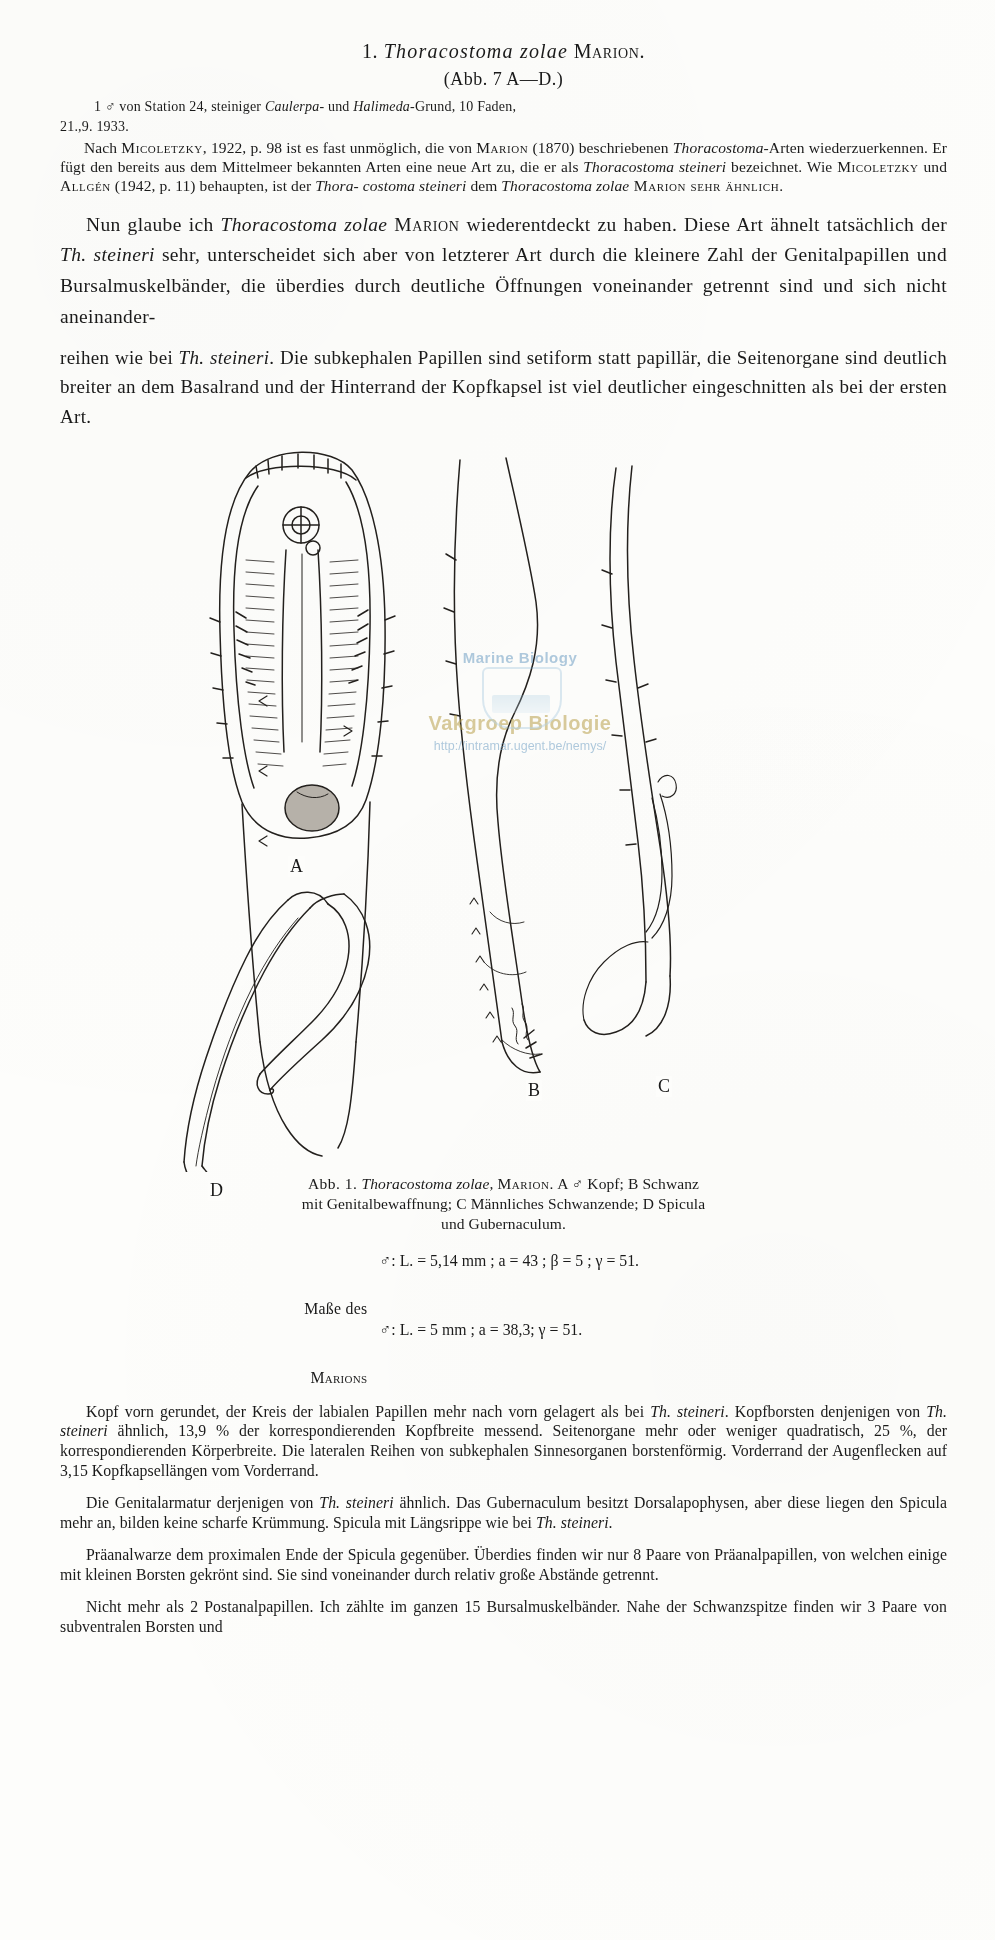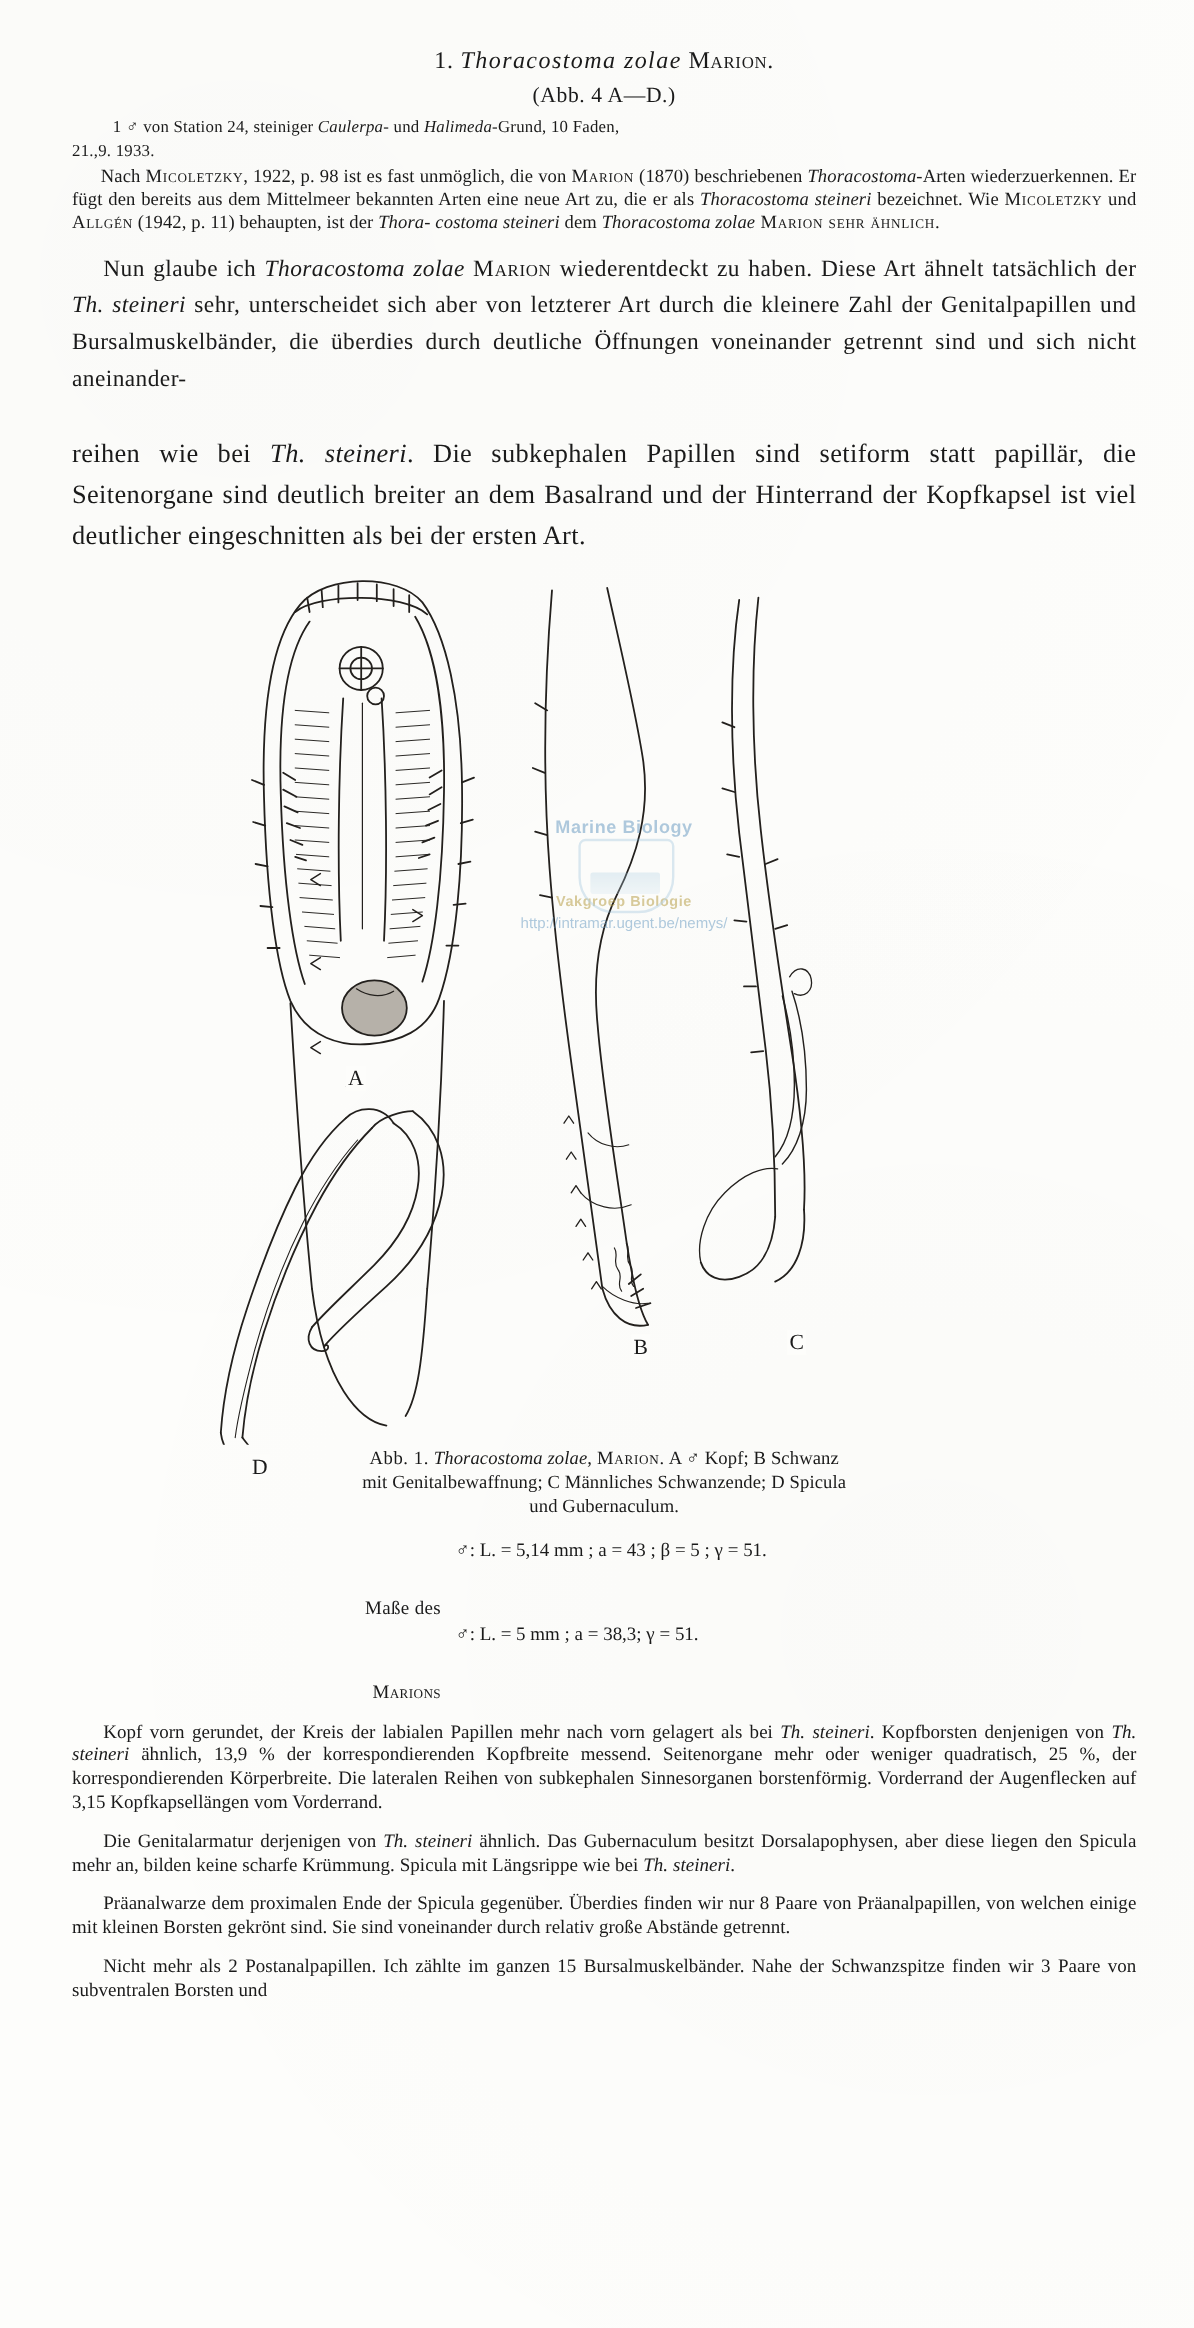--- a/index.html
+++ b/index.html
@@ -78,24 +78,24 @@
   .p-big {
     font-size: 19.5px;
     line-height: 1.58;
     letter-spacing: 0.35px;
     margin-top: 14px;
     text-align: justify;
   }
   .p-big .ind { padding-left: 26px; }
 
   .p-big2 {
-    font-size: 22px;
+    font-size: 19px;
     line-height: 1.56;
     letter-spacing: 0.3px;
-    margin-top: 28px;
+    margin-top: 10px;
     text-align: justify;
   }
 
   .p-body {
     font-size: 15.8px;
     line-height: 1.24;
     letter-spacing: 0.05px;
     margin-top: 13px;
     text-align: justify;
   }
@@ -126,21 +126,21 @@
     pointer-events: none;
     font-family: "Liberation Sans", sans-serif;
   }
   .wm-line1 {
     font-size: 15px;
     font-weight: bold;
     letter-spacing: 0.5px;
     color: #6f9fc4;
   }
   .wm-line2 {
-    font-size: 12px;
+    font-size: 20px;
     font-weight: bold;
     letter-spacing: 0.5px;
     color: #b9a14c;
     margin-top: 46px;
   }
   .wm-line3 {
     font-size: 12.5px;
     color: #6f9fc4;
     margin-top: 4px;
   }
@@ -201,21 +201,21 @@
 <body>
 
 <div class="page">
   <div class="content">
 
     <div class="title">
       <span class="num">1.</span>
       <span class="sp">Thoracostoma zolae</span>
       <span class="smallcaps">Marion.</span>
     </div>
-    <div class="subtitle">(Abb. 4 A—D.)</div>
+    <div class="subtitle">(Abb. 7 A—D.)</div>
 
     <p class="p-intro">
       <span class="ind"></span><span>1 ♂ von Station 24, steiniger </span><i>Caulerpa-</i><span> und </span><i>Halimeda-</i><span>Grund, 10 Faden,</span>
     </p>
     <p class="p-intro">
       <span>21.,9. 1933.</span>
     </p>
 
     <p class="p-dense">
       <span class="ind"></span><span>Nach </span><span class="smallcaps">Micoletzky</span><span>, 1922, p. 98 ist es fast unmöglich, die von </span><span class="smallcaps">Marion</span><span> (1870)</span>

